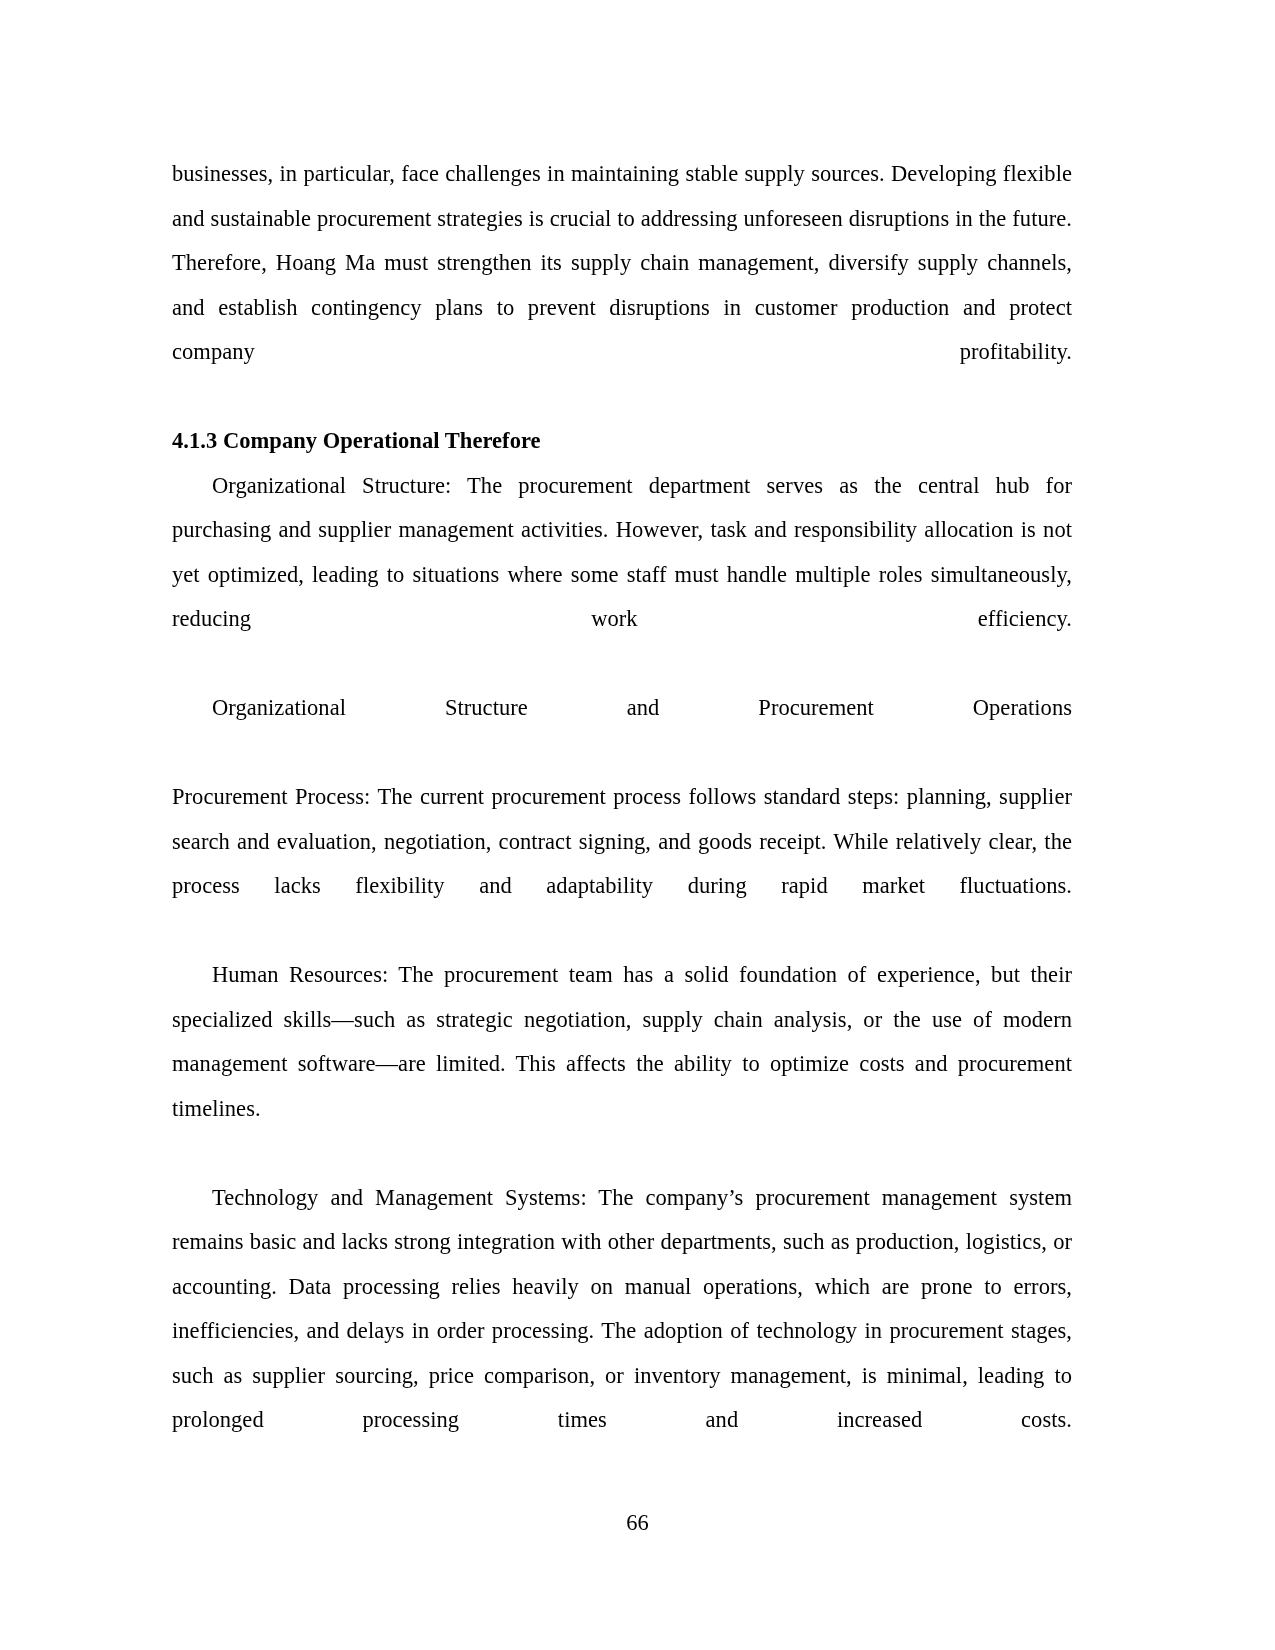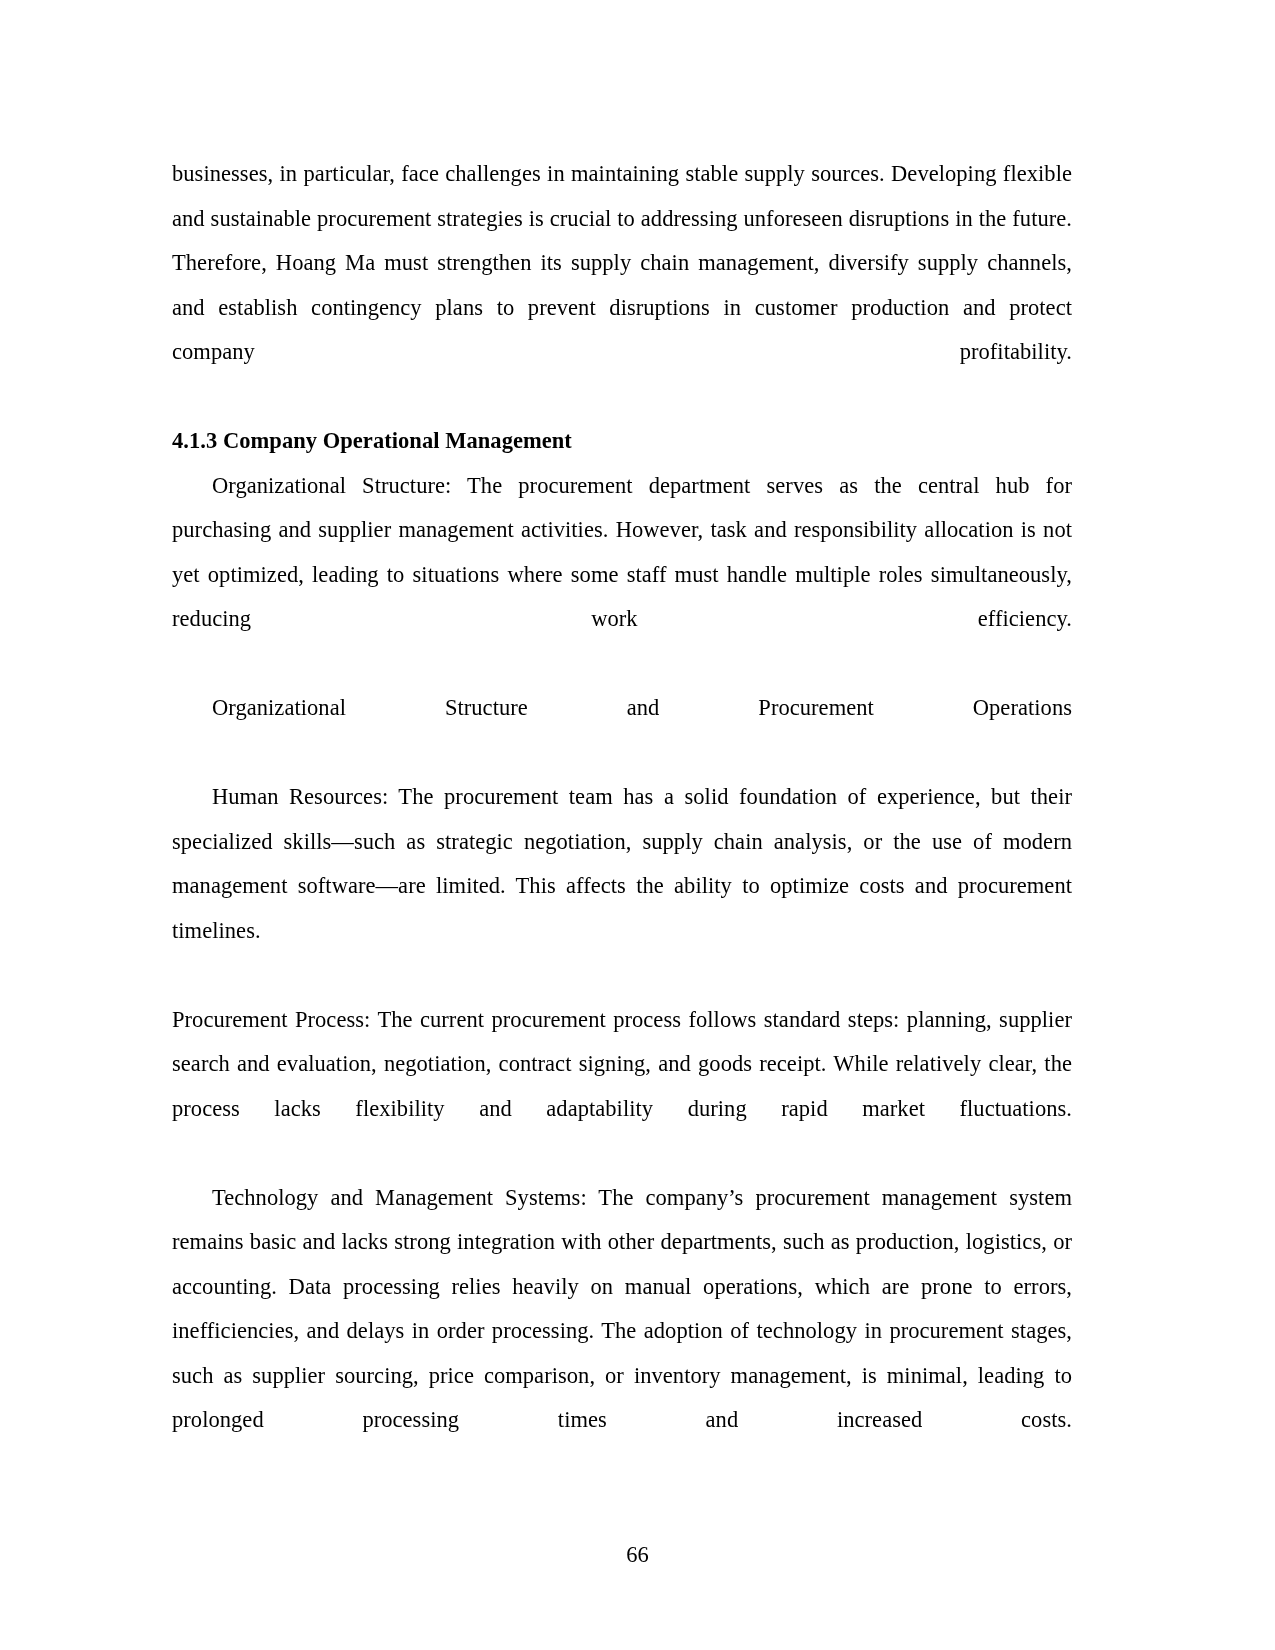--- a/index.html
+++ b/index.html
@@ -48,45 +48,45 @@
   
   p.body-text::after {
     content: "";
     display: inline-block;
     width: 100%;
   }
   .page-number {
     position: absolute;
     left: 0;
     right: 0;
-    top: 1540px;
+    top: 1508px;
     text-align: center;
     font-size: 22.5px;
     line-height: 30px;
     font-family: "Liberation Serif", "DejaVu Serif", serif;
   }
 </style>
 </head>
 <body>
 
 <div class="page">
 
   <div class="content">
 
     <p class="body-text noindent">businesses, in particular, face challenges in maintaining stable supply sources. Developing flexible and sustainable procurement strategies is crucial to addressing unforeseen disruptions in the future. Therefore, Hoang Ma must strengthen its supply chain management, diversify supply channels, and establish contingency plans to prevent disruptions in customer production and protect company profitability.</p>
 
-    <h3 class="section-heading">4.1.3 Company Operational Management</h3>
+    <h3 class="section-heading">4.1.3 Company Operational Therefore</h3>
 
     <p class="body-text indent">Organizational Structure: The procurement department serves as the central hub for purchasing and supplier management activities. However, task and responsibility allocation is not yet optimized, leading to situations where some staff must handle multiple roles simultaneously, reducing work efficiency.</p>
 
     <p class="body-text indent">Organizational Structure and Procurement Operations</p>
 
+    <p class="body-text noindent">Procurement Process: The current procurement process follows standard steps: planning, supplier search and evaluation, negotiation, contract signing, and goods receipt. While relatively clear, the process lacks flexibility and adaptability during rapid market fluctuations.</p>
+
     <p class="body-text indent">Human Resources: The procurement team has a solid foundation of experience, but their specialized skills—such as strategic negotiation, supply chain analysis, or the use of modern management software—are limited. This affects the ability to optimize costs and procurement timelines.</p>
-
-    <p class="body-text noindent">Procurement Process: The current procurement process follows standard steps: planning, supplier search and evaluation, negotiation, contract signing, and goods receipt. While relatively clear, the process lacks flexibility and adaptability during rapid market fluctuations.</p>
 
     <p class="body-text indent">Technology and Management Systems: The company’s procurement management system remains basic and lacks strong integration with other departments, such as production, logistics, or accounting. Data processing relies heavily on manual operations, which are prone to errors, inefficiencies, and delays in order processing. The adoption of technology in procurement stages, such as supplier sourcing, price comparison, or inventory management, is minimal, leading to prolonged processing times and increased costs.</p>
 
 
   </div>
 
   <div class="page-number">66</div>
 
 </div>
 

